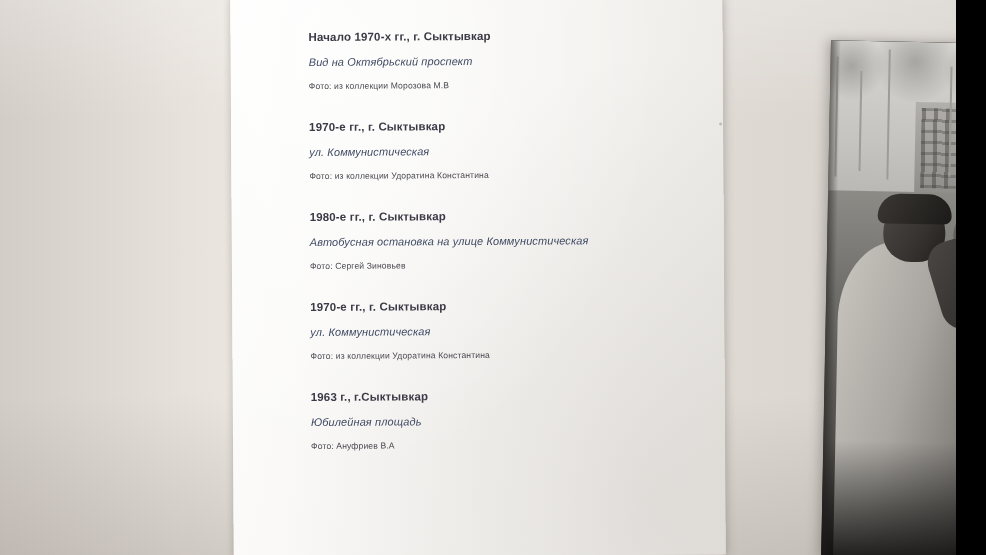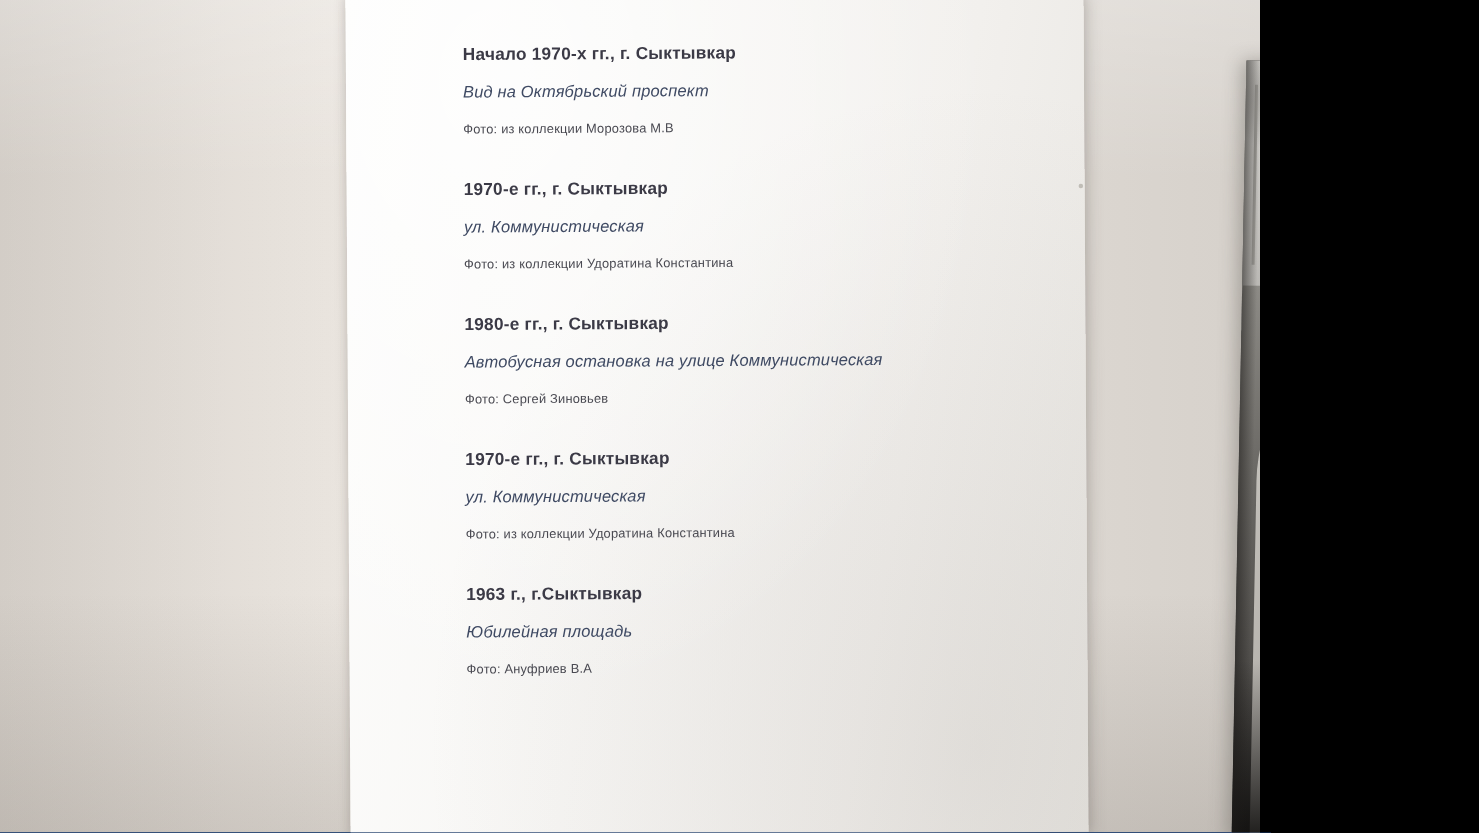--- a/index.html
+++ b/index.html
@@ -5,24 +5,24 @@
   html, body {
     margin: 0;
     padding: 0;
     background: #000;
   }
   body {
     font-family: "Liberation Sans", sans-serif;
   }
   .scene {
     position: relative;
-    width: 840px;
+    width: 956px;
     height: 555px;
     overflow: hidden;
-    background: #3b82f6;
+    background: #0c4a6e;
   }
   
   .wall {
     position: absolute;
     inset: 0;
     background:
       linear-gradient(90deg, #e4dfd9 0%, #eae5df 18%, #e9e4de 55%, #ded9d3 78%, #d6d1cb 100%);
   }
   .wall-shade-top {
     position: absolute;

